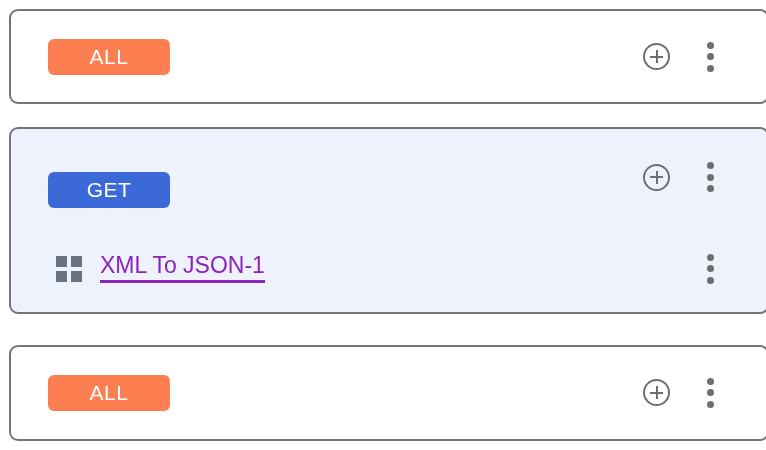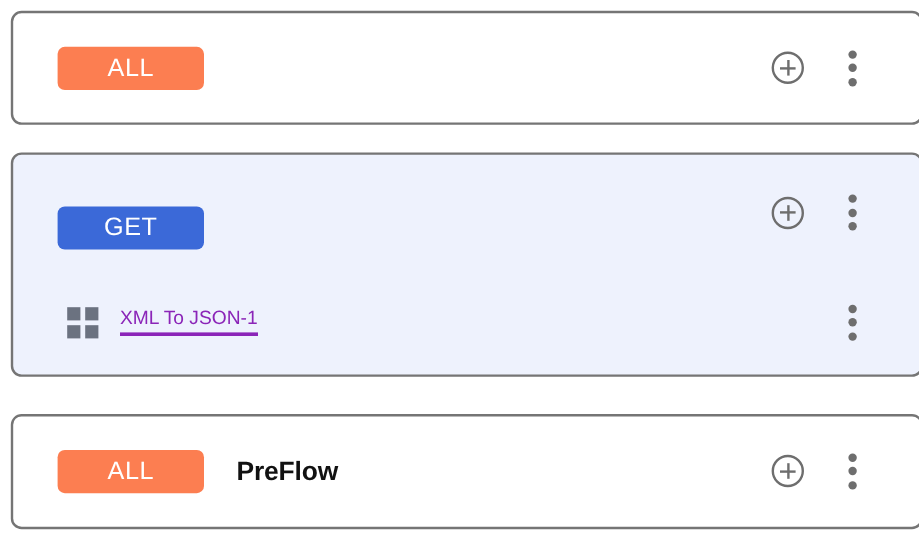--- a/index.html
+++ b/index.html
@@ -92,21 +92,21 @@
   }
   .grid-icon span {
     display: block;
     width: 11px;
     height: 11px;
     background: #6b7280;
   }
 
   .sub-link {
     margin-left: 18px;
-    font-size: 16px;
+    font-size: 23px;
     color: #8b25b8;
     text-decoration: none;
     border-bottom: 3px solid #8b25b8;
     padding-bottom: 3px;
     line-height: 1;
     white-space: nowrap;
   }
 
   .spacer { flex: 1 1 auto; }
 
@@ -210,21 +210,20 @@
           <span></span>
           <span></span>
         </div>
       </div>
     </div>
   </div>
 
   <div class="card card-preflow">
     <div class="row row-main">
       <div class="badge badge-all">ALL</div>
-      <div class="title">PreFlow</div>
       <div class="spacer"></div>
       <div class="actions">
         <div class="plus-icon"></div>
         <div class="kebab-icon">
           <span></span>
           <span></span>
           <span></span>
         </div>
       </div>
     </div>

